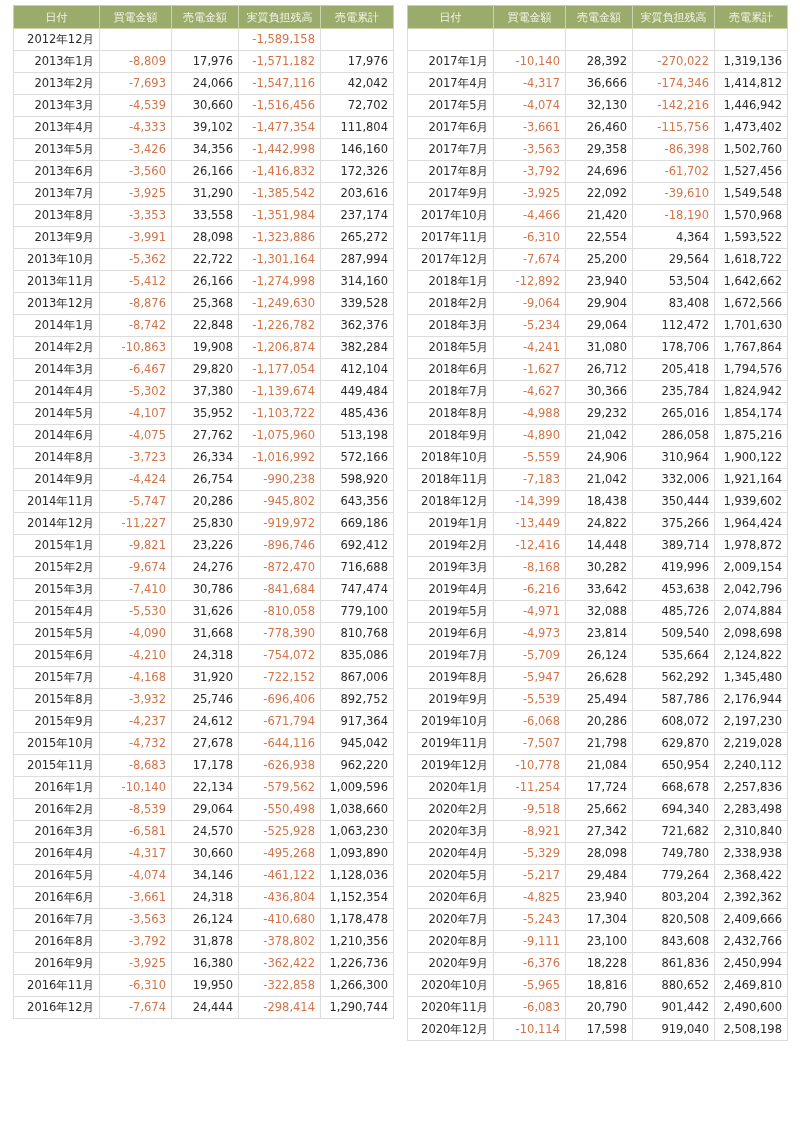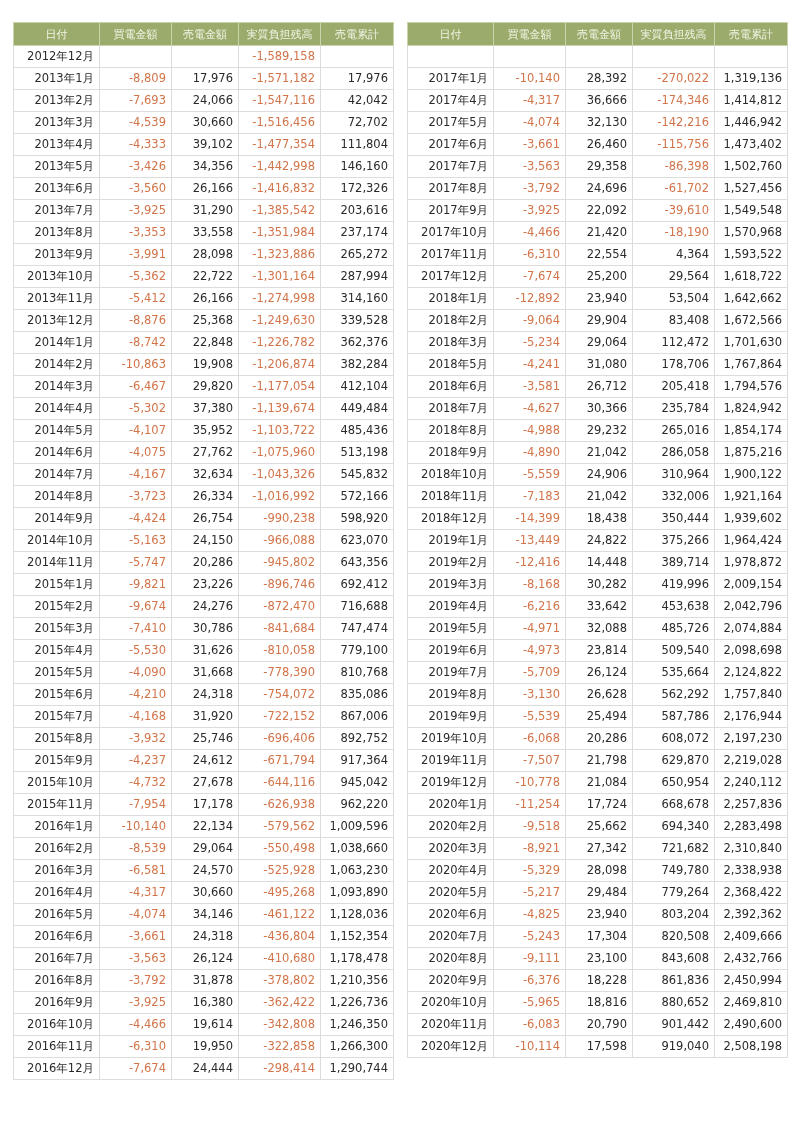--- a/index.html
+++ b/index.html
@@ -1,18 +1,18 @@
 <!DOCTYPE html>
 <html><head>
 <meta charset="utf-8">
 <style>
   html, body { margin:0; padding:0; background:#ffffff; }
   body { width:800px; height:1125px; position:relative; overflow:hidden;
          font-family: "DejaVu Sans", "Liberation Sans", sans-serif; }
-  .tbl { position:absolute; top:22px; border-collapse:collapse; table-layout:fixed; }
+  .tbl { position:absolute; top:5px; border-collapse:collapse; table-layout:fixed; }
   .tbl.left { left:13px; width:380px; }
   .tbl.right { left:407px; width:380px; }
   .tbl th { background:#9aab6b; color:#f3f5e6; font-weight:normal; font-size:11px;
             height:22px; border:1px solid #c9d3ac; text-align:center; padding:0; }
   .tbl td { font-size:11.5px; height:21px; border:1px solid #dcdcdc; text-align:right;
             padding:0 5px 0 2px; color:#2a2a2a; white-space:nowrap; line-height:21px; }
   .tbl td.neg { color:#d2744a; }
   col.c1 { width:86px; } col.c2 { width:72px; } col.c3 { width:67px; }
   col.c4 { width:82px; } col.c5 { width:73px; }
 </style>
@@ -164,55 +164,48 @@
         <td>485,436</td>
       </tr>
       <tr>
         <td>2014年6月</td>
         <td class="neg">-4,075</td>
         <td>27,762</td>
         <td class="neg">-1,075,960</td>
         <td>513,198</td>
       </tr>
       <tr>
-        <td>2014年7月</td>
-        <td class="neg">-4,167</td>
-        <td>32,634</td>
-        <td class="neg">-1,043,326</td>
-        <td>545,832</td>
-      </tr>
-      <tr>
         <td>2014年8月</td>
         <td class="neg">-3,723</td>
         <td>26,334</td>
         <td class="neg">-1,016,992</td>
         <td>572,166</td>
       </tr>
       <tr>
         <td>2014年9月</td>
         <td class="neg">-4,424</td>
         <td>26,754</td>
         <td class="neg">-990,238</td>
         <td>598,920</td>
       </tr>
       <tr>
-        <td>2014年10月</td>
-        <td class="neg">-5,163</td>
-        <td>24,150</td>
-        <td class="neg">-966,088</td>
-        <td>623,070</td>
-      </tr>
-      <tr>
         <td>2014年11月</td>
         <td class="neg">-5,747</td>
         <td>20,286</td>
         <td class="neg">-945,802</td>
         <td>643,356</td>
       </tr>
       <tr>
+        <td>2014年12月</td>
+        <td class="neg">-11,227</td>
+        <td>25,830</td>
+        <td class="neg">-919,972</td>
+        <td>669,186</td>
+      </tr>
+      <tr>
         <td>2015年1月</td>
         <td class="neg">-9,821</td>
         <td>23,226</td>
         <td class="neg">-896,746</td>
         <td>692,412</td>
       </tr>
       <tr>
         <td>2015年2月</td>
         <td class="neg">-9,674</td>
         <td>24,276</td>
@@ -270,21 +263,21 @@
       </tr>
       <tr>
         <td>2015年10月</td>
         <td class="neg">-4,732</td>
         <td>27,678</td>
         <td class="neg">-644,116</td>
         <td>945,042</td>
       </tr>
       <tr>
         <td>2015年11月</td>
-        <td class="neg">-7,954</td>
+        <td class="neg">-8,683</td>
         <td>17,178</td>
         <td class="neg">-626,938</td>
         <td>962,220</td>
       </tr>
       <tr>
         <td>2016年1月</td>
         <td class="neg">-10,140</td>
         <td>22,134</td>
         <td class="neg">-579,562</td>
         <td>1,009,596</td>
@@ -337,27 +330,20 @@
         <td>31,878</td>
         <td class="neg">-378,802</td>
         <td>1,210,356</td>
       </tr>
       <tr>
         <td>2016年9月</td>
         <td class="neg">-3,925</td>
         <td>16,380</td>
         <td class="neg">-362,422</td>
         <td>1,226,736</td>
-      </tr>
-      <tr>
-        <td>2016年10月</td>
-        <td class="neg">-4,466</td>
-        <td>19,614</td>
-        <td class="neg">-342,808</td>
-        <td>1,246,350</td>
       </tr>
       <tr>
         <td>2016年11月</td>
         <td class="neg">-6,310</td>
         <td>19,950</td>
         <td class="neg">-322,858</td>
         <td>1,266,300</td>
       </tr>
       <tr>
         <td>2016年12月</td>
@@ -487,21 +473,21 @@
       </tr>
       <tr>
         <td>2018年5月</td>
         <td class="neg">-4,241</td>
         <td>31,080</td>
         <td>178,706</td>
         <td>1,767,864</td>
       </tr>
       <tr>
         <td>2018年6月</td>
-        <td class="neg">-3,581</td>
+        <td class="neg">-1,627</td>
         <td>26,712</td>
         <td>205,418</td>
         <td>1,794,576</td>
       </tr>
       <tr>
         <td>2018年7月</td>
         <td class="neg">-4,627</td>
         <td>30,366</td>
         <td>235,784</td>
         <td>1,824,942</td>
@@ -585,24 +571,24 @@
       </tr>
       <tr>
         <td>2019年7月</td>
         <td class="neg">-5,709</td>
         <td>26,124</td>
         <td>535,664</td>
         <td>2,124,822</td>
       </tr>
       <tr>
         <td>2019年8月</td>
-        <td class="neg">-3,130</td>
+        <td class="neg">-5,947</td>
         <td>26,628</td>
         <td>562,292</td>
-        <td>1,757,840</td>
+        <td>1,345,480</td>
       </tr>
       <tr>
         <td>2019年9月</td>
         <td class="neg">-5,539</td>
         <td>25,494</td>
         <td>587,786</td>
         <td>2,176,944</td>
       </tr>
       <tr>
         <td>2019年10月</td>

